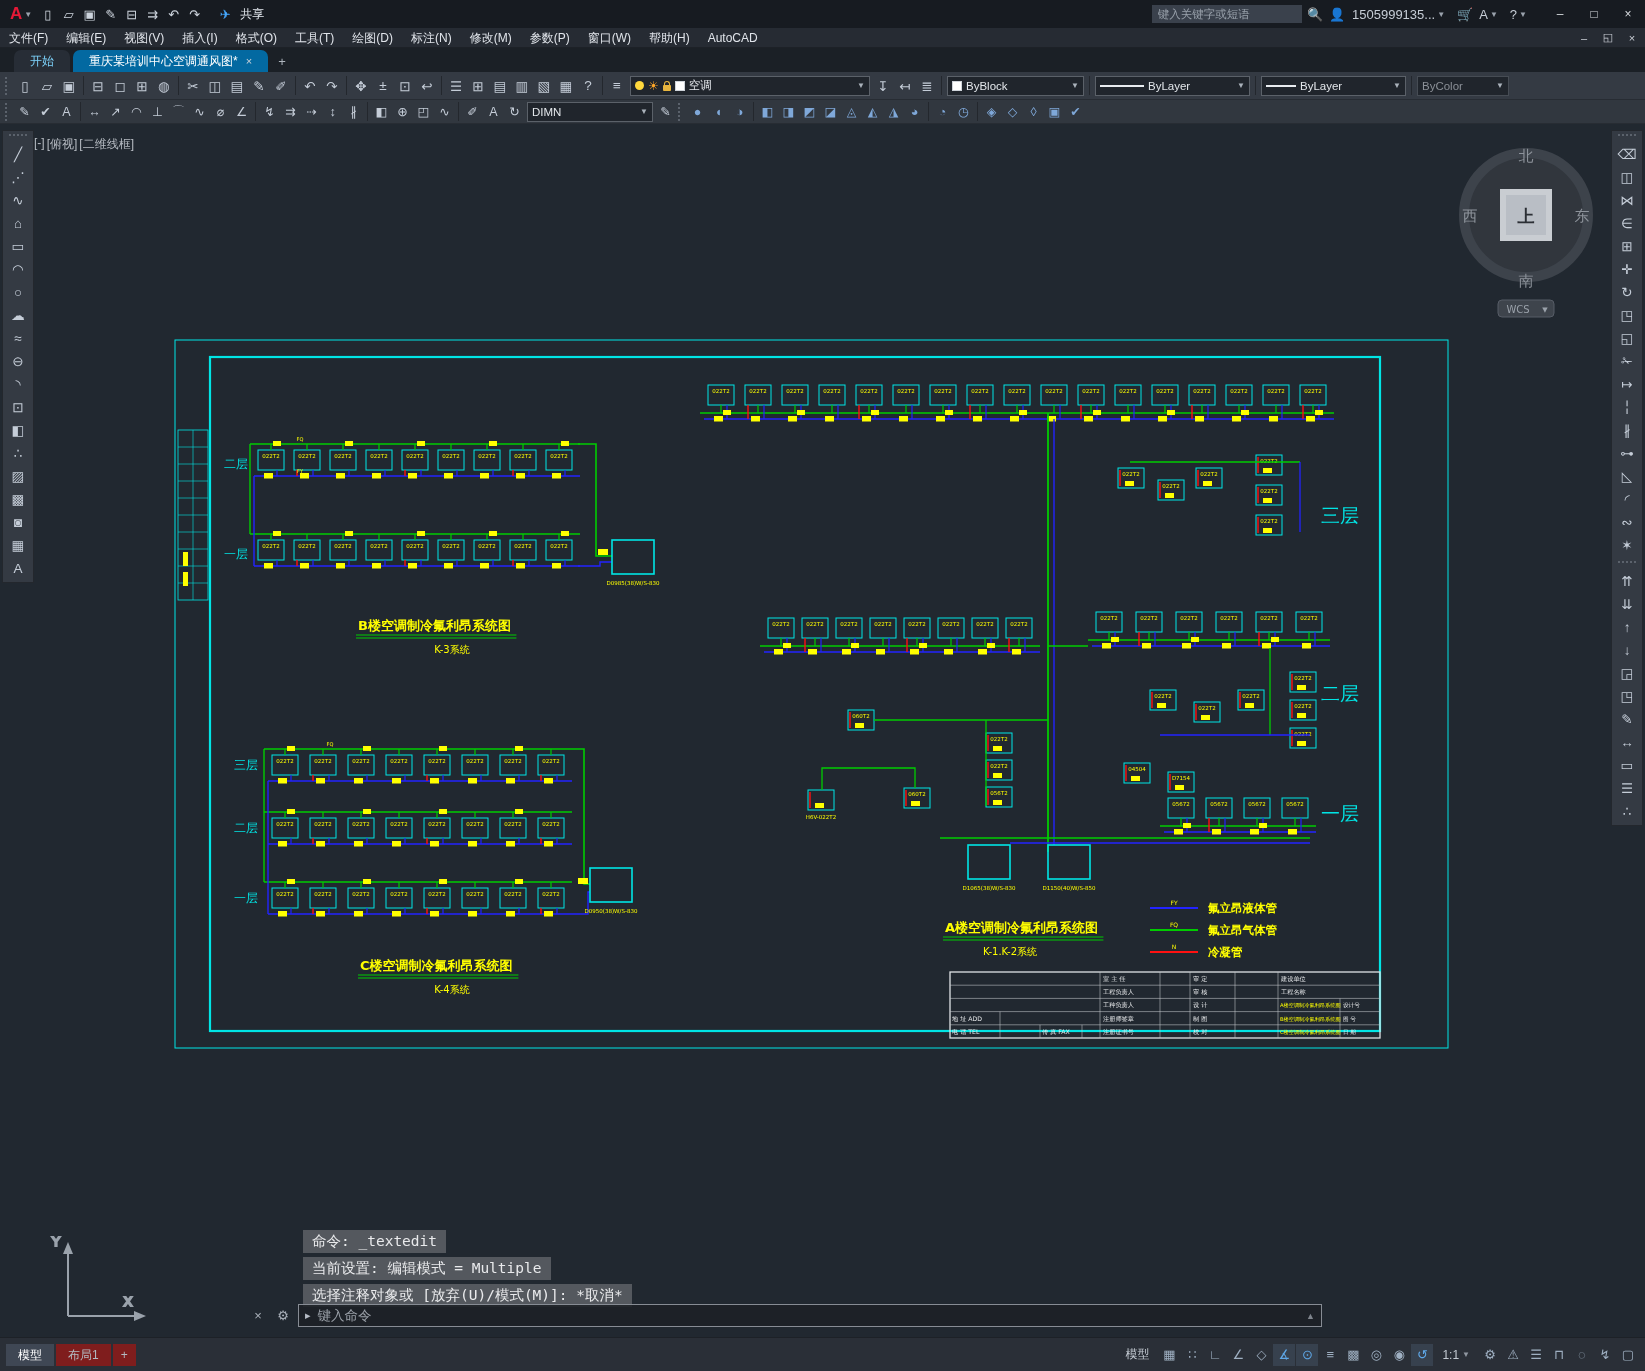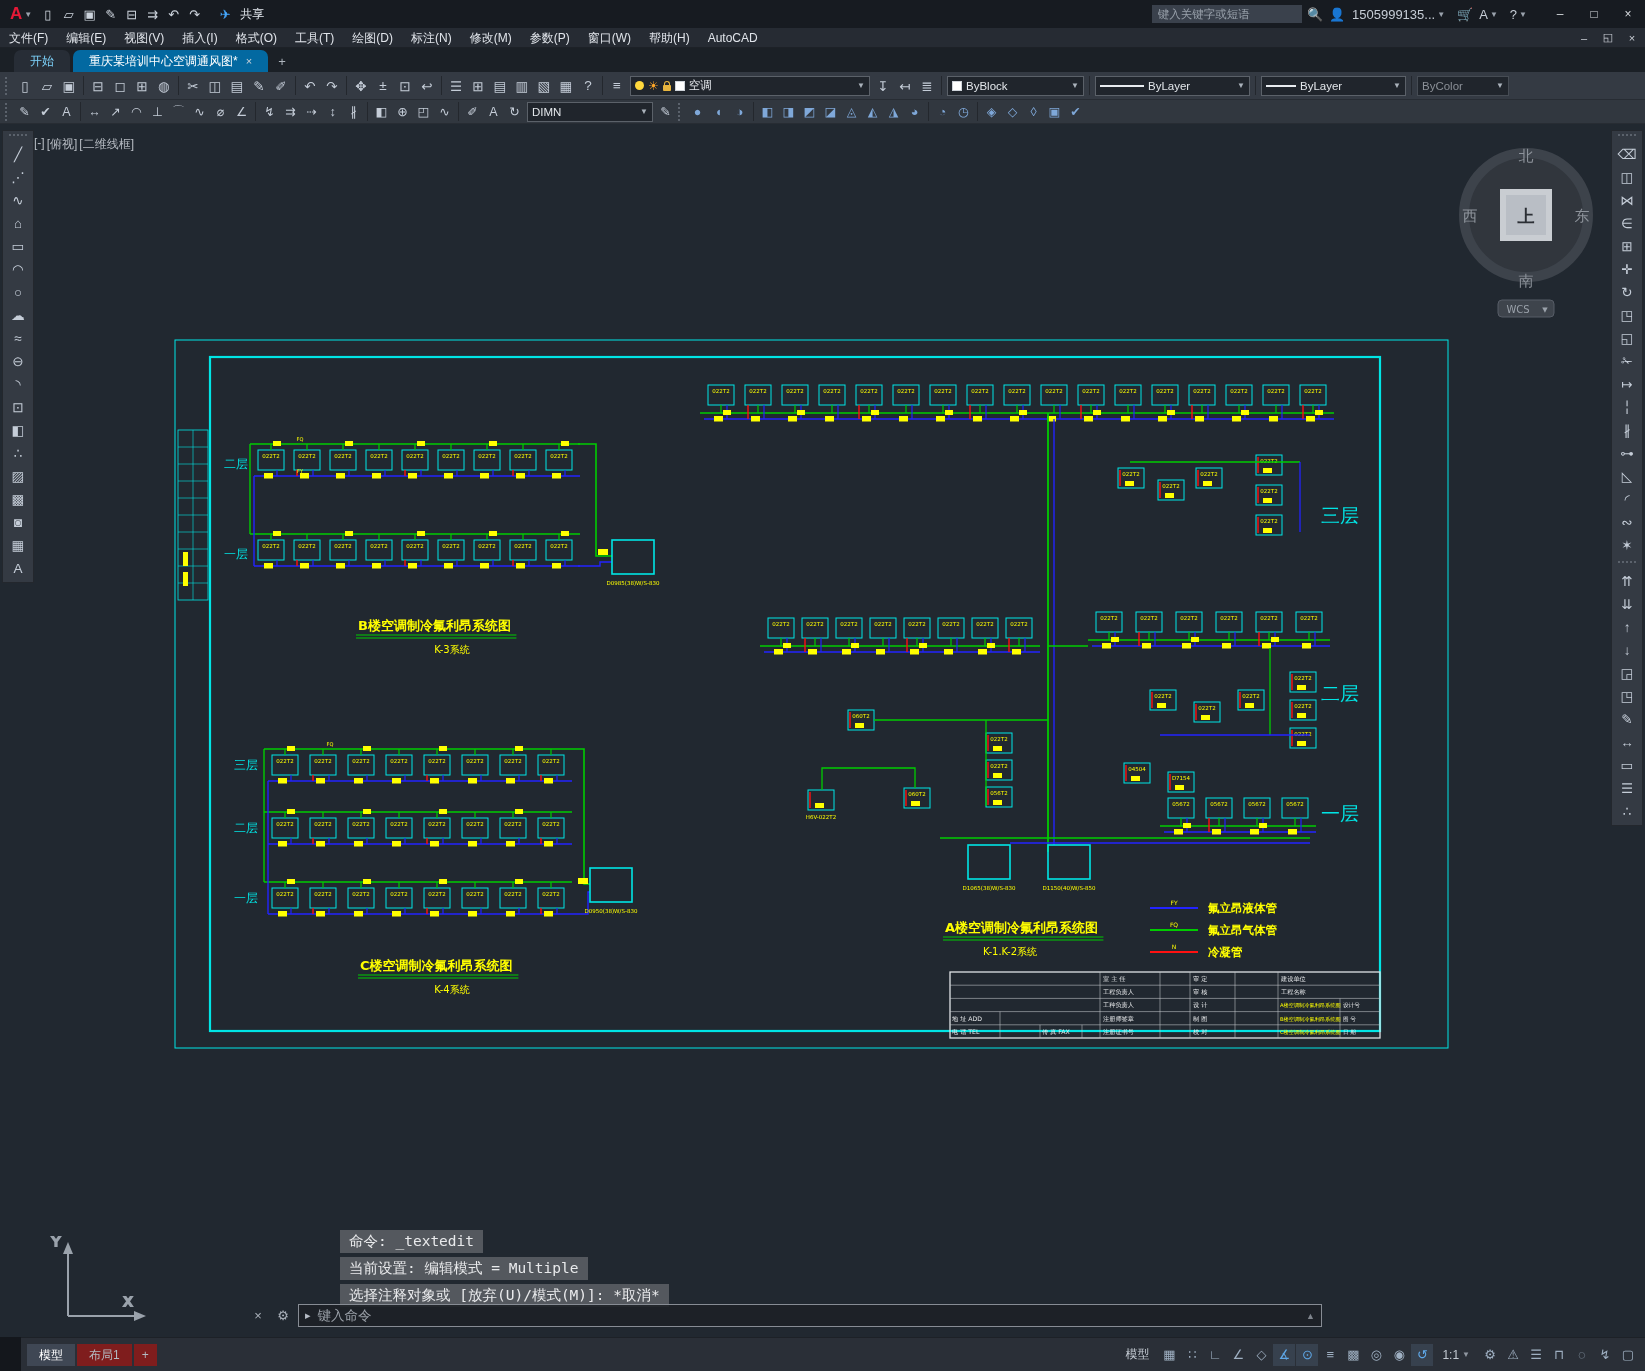--- a/index.html
+++ b/index.html
@@ -76,31 +76,31 @@
   .vp-controls { position:absolute; left:34px; top:12px; font-size:12px; color:#b8bdc4; display:flex; gap:2px; }
   .side-toolbar { position:absolute; background:#343a43; border:1px solid #23272d;
     display:flex; flex-direction:column; align-items:center; padding:3px 0; gap:1px; width:32px; }
   .side-toolbar .icon { width:26px; height:22px; }
   .side-toolbar .vgrip { width:18px; height:5px; border-top:2px dotted #5b626c; margin-bottom:3px; }
   .left-toolbar { left:2px; top:6px; }
   .right-toolbar { right:2px; top:6px; }
 
   .cmd-echo { position:absolute; left:303px; top:1106px; display:flex; flex-direction:column;
     align-items:flex-start; gap:4px; font-family:"DejaVu Sans Mono", monospace; font-size:14.5px; }
-  .cmd-echo .cline { background:#54585e; color:#e9eaec; padding:1px 9px; line-height:21px;margin-left:37px; }
+  .cmd-echo .cline { background:#54585e; color:#e9eaec; padding:1px 9px; line-height:21px; }
   .cmd-input-row { position:absolute; left:248px; top:1180px; display:flex; align-items:center; gap:5px; }
   .cmd-mini { color:#aab1ba; font-size:13px; width:20px; text-align:center; }
   .cmd-input { width:1024px; height:23px; background:rgba(28,32,38,.88); border:1px solid #878c94;
     display:flex; align-items:center; gap:7px; padding:0 6px; font-size:13.5px; color:#9aa0a8; }
   .cmd-input .prompt-ico { color:#b7bdc6; font-size:11px; }
   .cmd-input .scroll-arrow { margin-left:auto; color:#7f858d; font-size:9px; }
 
   
   .statusbar { height:34px; background:#2a2f37; display:flex; align-items:center;
-    padding:0 6px; border-top:1px solid #1d2127;margin-left:21px; }
+    padding:0 6px; border-top:1px solid #1d2127; }
   .stab { height:22px; line-height:22px; padding:0 12px; font-size:12px; color:#b3bac2;
     background:#7f1d1d; margin-right:2px; }
   .stab.active { background:#3f4754; color:#ffffff; }
   .stab.plus { padding:0 8px; }
   .status-right { margin-left:auto; display:flex; align-items:center; gap:1px; }
   .sicon { width:22px; height:22px; display:flex; align-items:center; justify-content:center;
     color:#9fb0c2; font-size:13px; }
   .sicon.active { background:#37414e; color:#5fa8e8; }
   .sbtn { height:22px; padding:0 8px; display:flex; align-items:center; font-size:12px; color:#c3cad2; gap:3px; }
   .sbtn .caret { font-size:8px; color:#8f96a0; }

